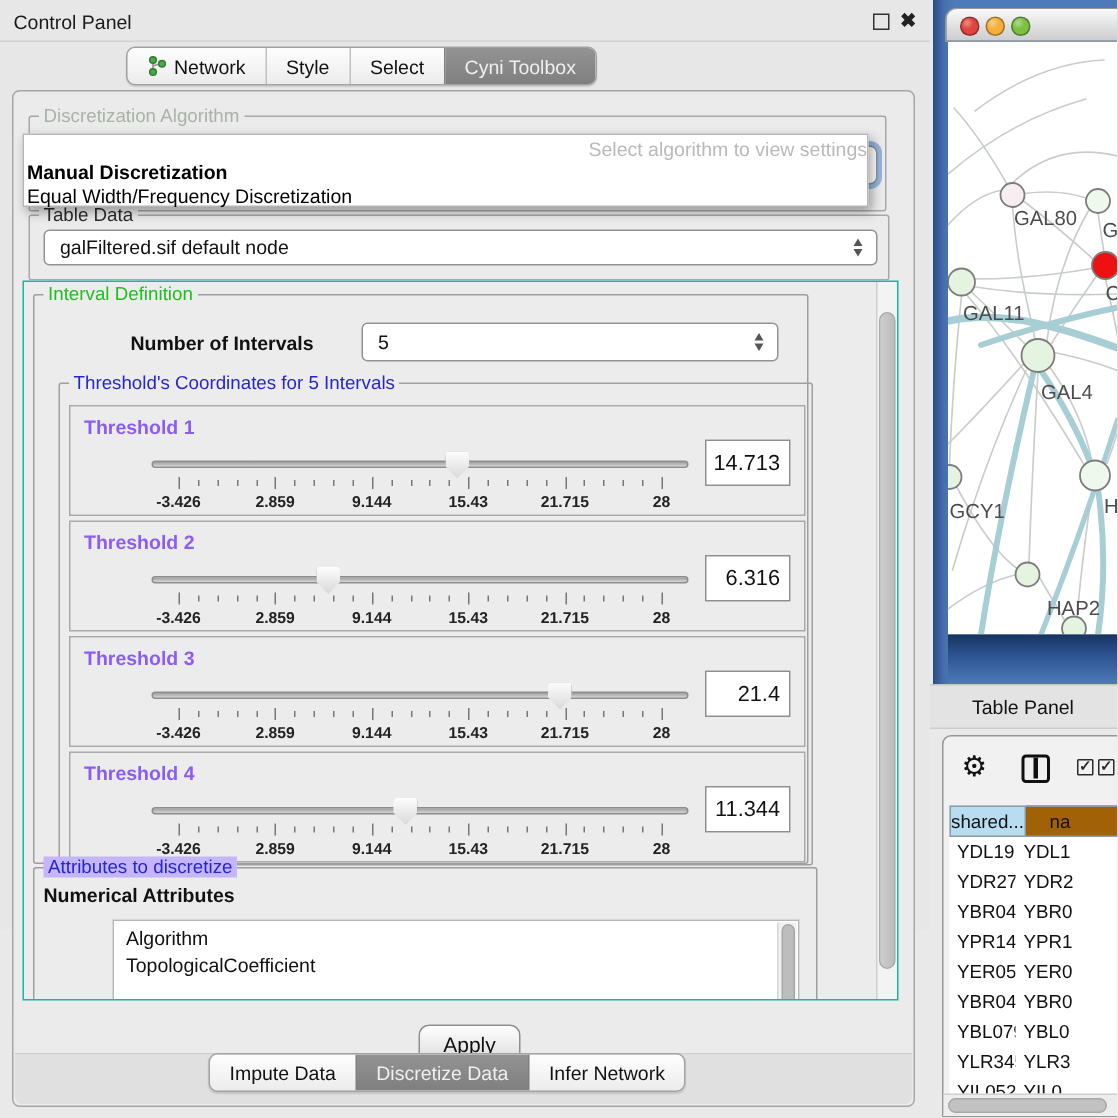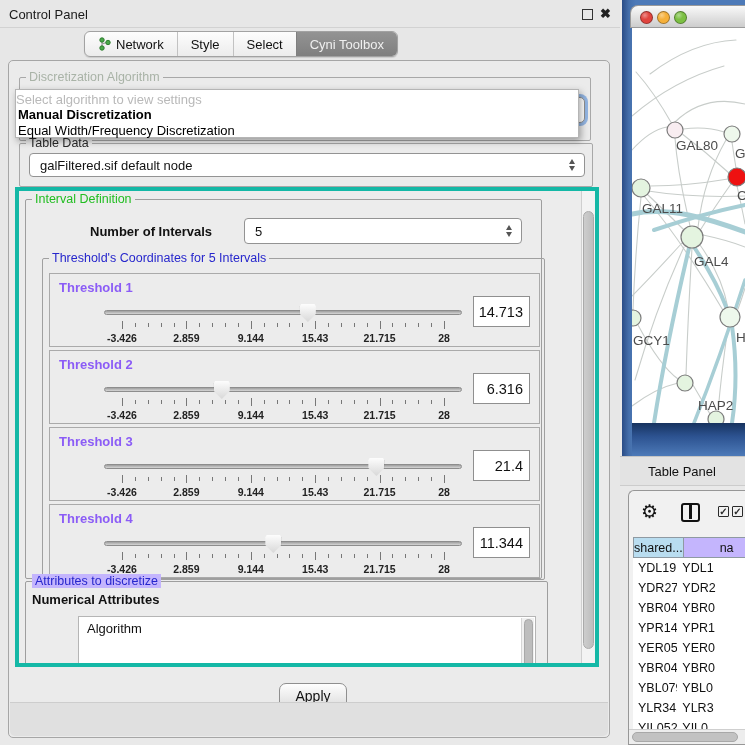--- a/index.html
+++ b/index.html
@@ -34,30 +34,30 @@
   #algo-combo{position:absolute;left:20px;top:36px;width:556px;height:26px;background:#fff;border:1px solid #8f8f8f;border-radius:5px;box-shadow:0 0 0 3px rgba(98,150,219,.65);z-index:5}
 
   .combo{position:relative;background:#fff;border:1px solid #939393;border-radius:4px}
   .combo .cval{position:absolute;left:10px;top:50%;transform:translateY(-50%);font-size:13px;color:#111}
   .spinner{position:absolute;right:8px;top:50%;transform:translateY(-50%);width:7px;height:12px}
   .spinner:before,.spinner:after{content:"";position:absolute;left:0;border-left:3.5px solid transparent;border-right:3.5px solid transparent}
   .spinner:before{top:0;border-bottom:5px solid #555}
   .spinner:after{bottom:0;border-top:5px solid #555}
 
   #popup{position:absolute;left:6px;top:28px;width:564px;height:49px;background:#fff;border:1px solid #b5b5b5;box-shadow:2px 3px 7px rgba(0,0,0,.35);z-index:40}
-  #popup .hint{position:absolute;left:0;top:2px;width:100%;text-align:left;font-size:13px;color:#b9b9b9}
+  #popup .hint{position:absolute;left:0;top:2px;width:100%;text-align:right;font-size:13px;color:#b9b9b9}
   #popup .opt{position:absolute;left:2px;font-size:13px;color:#000;white-space:nowrap}
   #popup .opt.b{font-weight:bold;top:17px}
   #popup .opt.r{top:33px}
 
   #tabledata-group{left:10px;top:82px;width:574px;height:44px}
   #tabledata-group>.gtitle{color:#2a2a2a}
   #tabledata-combo{position:absolute;left:20px;top:92px;width:556px;height:24px}
 
-  #scrollpane{position:absolute;left:6px;top:126px;width:584px;height:480px;border:4px solid #14b8a6;background:#ececec;overflow:hidden}
+  #scrollpane{position:absolute;left:6px;top:126px;width:584px;height:480px;border:1px solid #14b8a6;background:#ececec;overflow:hidden}
 
   #interval-group{left:6px;top:8px;width:517px;height:380px;border-color:#9e9e9e}
   #interval-group>.gtitle{color:#21bd21;background:#ececec}
   #noi-label{position:absolute;left:64px;top:24px;font-size:13px;font-weight:bold;color:#111}
   #noi-combo{position:absolute;left:218px;top:18px;width:278px;height:26px}
 
   #thr-group{left:16px;top:58px;width:503px;height:322px;border-color:#a0a0a0}
   #thr-group>.gtitle{color:#2626cc;background:#ececec}
   #thr-panels{position:absolute;left:6px;top:14px;width:491px}
   .thr-panel{position:relative;width:491px;height:74px;border:1px solid #aaa;background:#ececec;margin-bottom:3px}
@@ -103,21 +103,21 @@
   #gear-ic{position:absolute;left:12px;top:11px;font-size:19px;color:#111;line-height:20px}
   #split-ic{position:absolute;left:52px;top:12px;width:19px;height:19px;border:2.5px solid #111;border-radius:3px}
   #split-ic:before{content:"";position:absolute;left:6px;top:0;width:2.5px;height:14px;background:#111}
   .cb-ic{position:absolute;top:15px;width:11px;height:11px;border:1.5px solid #2a2a2a;border-radius:1px;font-size:10px;line-height:10px;text-align:center;color:#2a2a2a;font-weight:bold}
   #cb1{left:89px}#cb2{left:103px}
 
   #tp-table{position:absolute;left:4px;top:46px;width:113px}
   .tp-hrow{display:flex;height:21px}
   .tp-hcell{border:1px solid #8f9aa2;border-left:none;font-size:12.5px;display:flex;align-items:center;justify-content:center;color:#111}
   .tp-hcell.c1{width:76px;background:#b9ddf0;border-left:1px solid #8f9aa2}
-  .tp-hcell.c2{width:120px;background:#c4b5fd;justify-content:flex-start;padding-left:36px}
+  .tp-hcell.c2{width:120px;background:#a16207;justify-content:flex-start;padding-left:16px}
   .tp-row{display:flex;height:20px;background:#fff}
   .tp-cell{font-size:12.5px;color:#111;display:flex;align-items:center;white-space:nowrap;overflow:hidden}
   .tp-cell.c1{width:76px;padding-left:5px}
   .tp-cell.c2{width:120px;padding-left:5px}
   #tp-hscroll{position:absolute;left:0px;top:238px;width:117px;height:15px;background:#ededed;border-top:1px solid #cfcfcf}
   #tp-hscroll .sthumb{position:absolute;left:3px;top:2px;width:106px;height:10px;border-radius:5px;background:#c2c2c2;border:1px solid #a8a8a8}
 </style>
 </head>
 <body>
 
@@ -367,36 +367,48 @@
               </div>
           </div>
         </div>
 
         <div id="attr-group" class="group">
           <span class="gtitle">Attributes to discretize</span>
           <span id="attr-heading">Numerical Attributes</span>
           <div id="attr-list">
             <ul id="attr-ul">
                 <li>Algorithm</li>
+                <li>TopologicalCoefficient</li>
               </ul>
             <div id="attr-scroll">
                 <div class="sthumb"></div>
               </div>
           </div>
         </div>
 
         <div id="vscroll">
             <div class="sthumb"></div>
           </div>
       </div>
 
       <button id="apply-btn">Apply</button>
       <div id="pane-bottom-strip"></div>
     </div>
 
+    <div id="bottom-tabs" class="capsule">
+        <div class="seg">
+          <span>Impute Data</span>
+        </div>
+        <div class="seg sel">
+          <span>Discretize Data</span>
+        </div>
+        <div class="seg">
+          <span>Infer Network</span>
+        </div>
+      </div>
   </div>
 
   <div id="net-window">
     <div id="net-titlebar">
         <span class="light" style="left: 9px; background: radial-gradient(circle at 35% 30%, rgba(255, 255, 255, 0.4), transparent 40%), rgb(224, 68, 62);"></span>
         <span class="light" style="left: 26px; background: radial-gradient(circle at 35% 30%, rgba(255, 255, 255, 0.4), transparent 40%), rgb(245, 176, 58);"></span>
         <span class="light" style="left: 43px; background: radial-gradient(circle at 35% 30%, rgba(255, 255, 255, 0.4), transparent 40%), rgb(124, 192, 67);"></span>
       </div>
     <div id="net-canvas">
       <svg id="net-svg" width="113" height="395">

